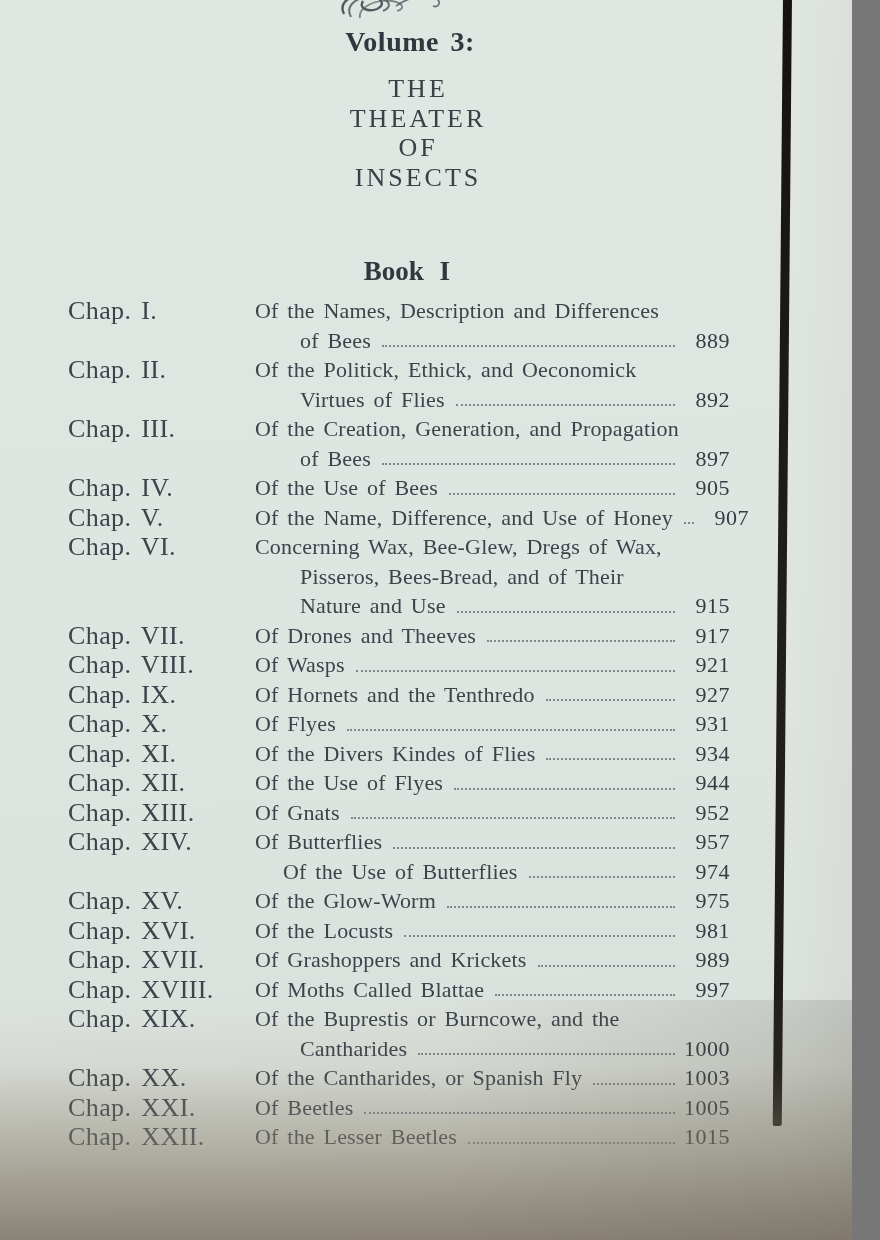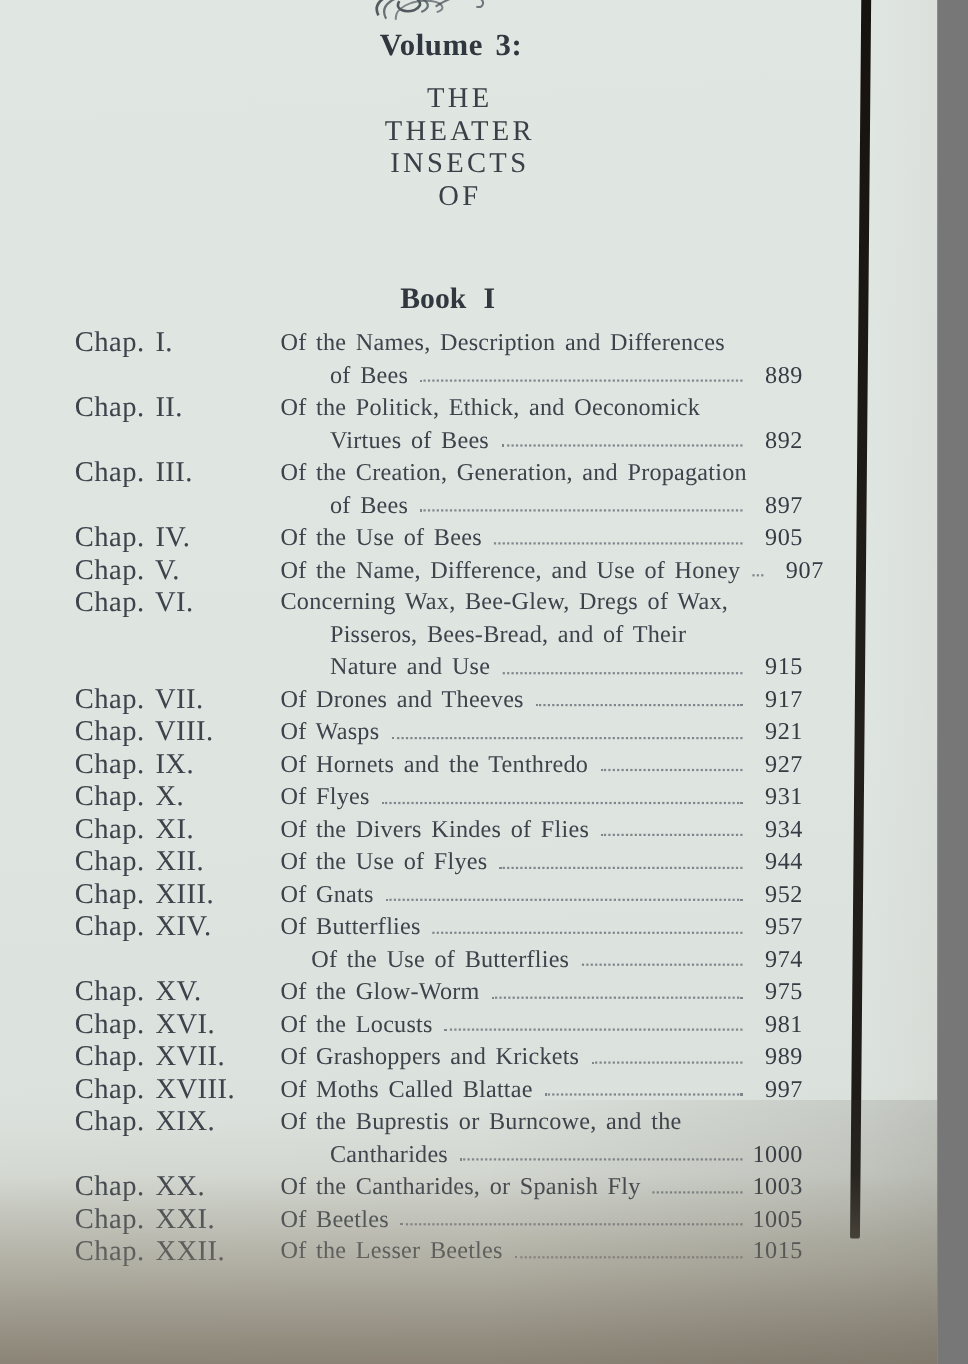--- a/index.html
+++ b/index.html
@@ -72,22 +72,22 @@
       <path d="M24,28 C22,18 38,9 56,11 C68,13 69,19 61,21" stroke="#525a61" stroke-width="1.8" opacity="0.7"></path>
       <path d="M60,16 C76,5 92,4 101,9 C105,12 103,18 97,16" stroke="#4a5259" stroke-width="1.8" opacity="0.75"></path>
     </svg>
   </div>
 
   <div class="vol">Volume 3:</div>
 
   <div class="maintitle">
     <div>THE</div>
     <div>THEATER</div>
+    <div>OF</div>
     <div>INSECTS</div>
-    <div>OF</div>
   </div>
 
   <div class="book">Book I</div>
 
   <div class="toc">
   <div class="row">
     <span class="chap">Chap. I.</span>
     <div class="entry">
           <div class="line">
             <span class="t">Of the Names, Description and Differences</span>
@@ -100,21 +100,21 @@
         </div>
   </div>
 
   <div class="row">
     <span class="chap">Chap. II.</span>
     <div class="entry">
           <div class="line">
             <span class="t">Of the Politick, Ethick, and Oeconomick</span>
           </div>
           <div class="line cont">
-            <span class="t">Virtues of Bees</span>
+            <span class="t">Virtues of Flies</span>
             <span class="leader"></span>
             <span class="pg">892</span>
           </div>
         </div>
   </div>
 
   <div class="row">
     <span class="chap">Chap. III.</span>
     <div class="entry">
           <div class="line">

